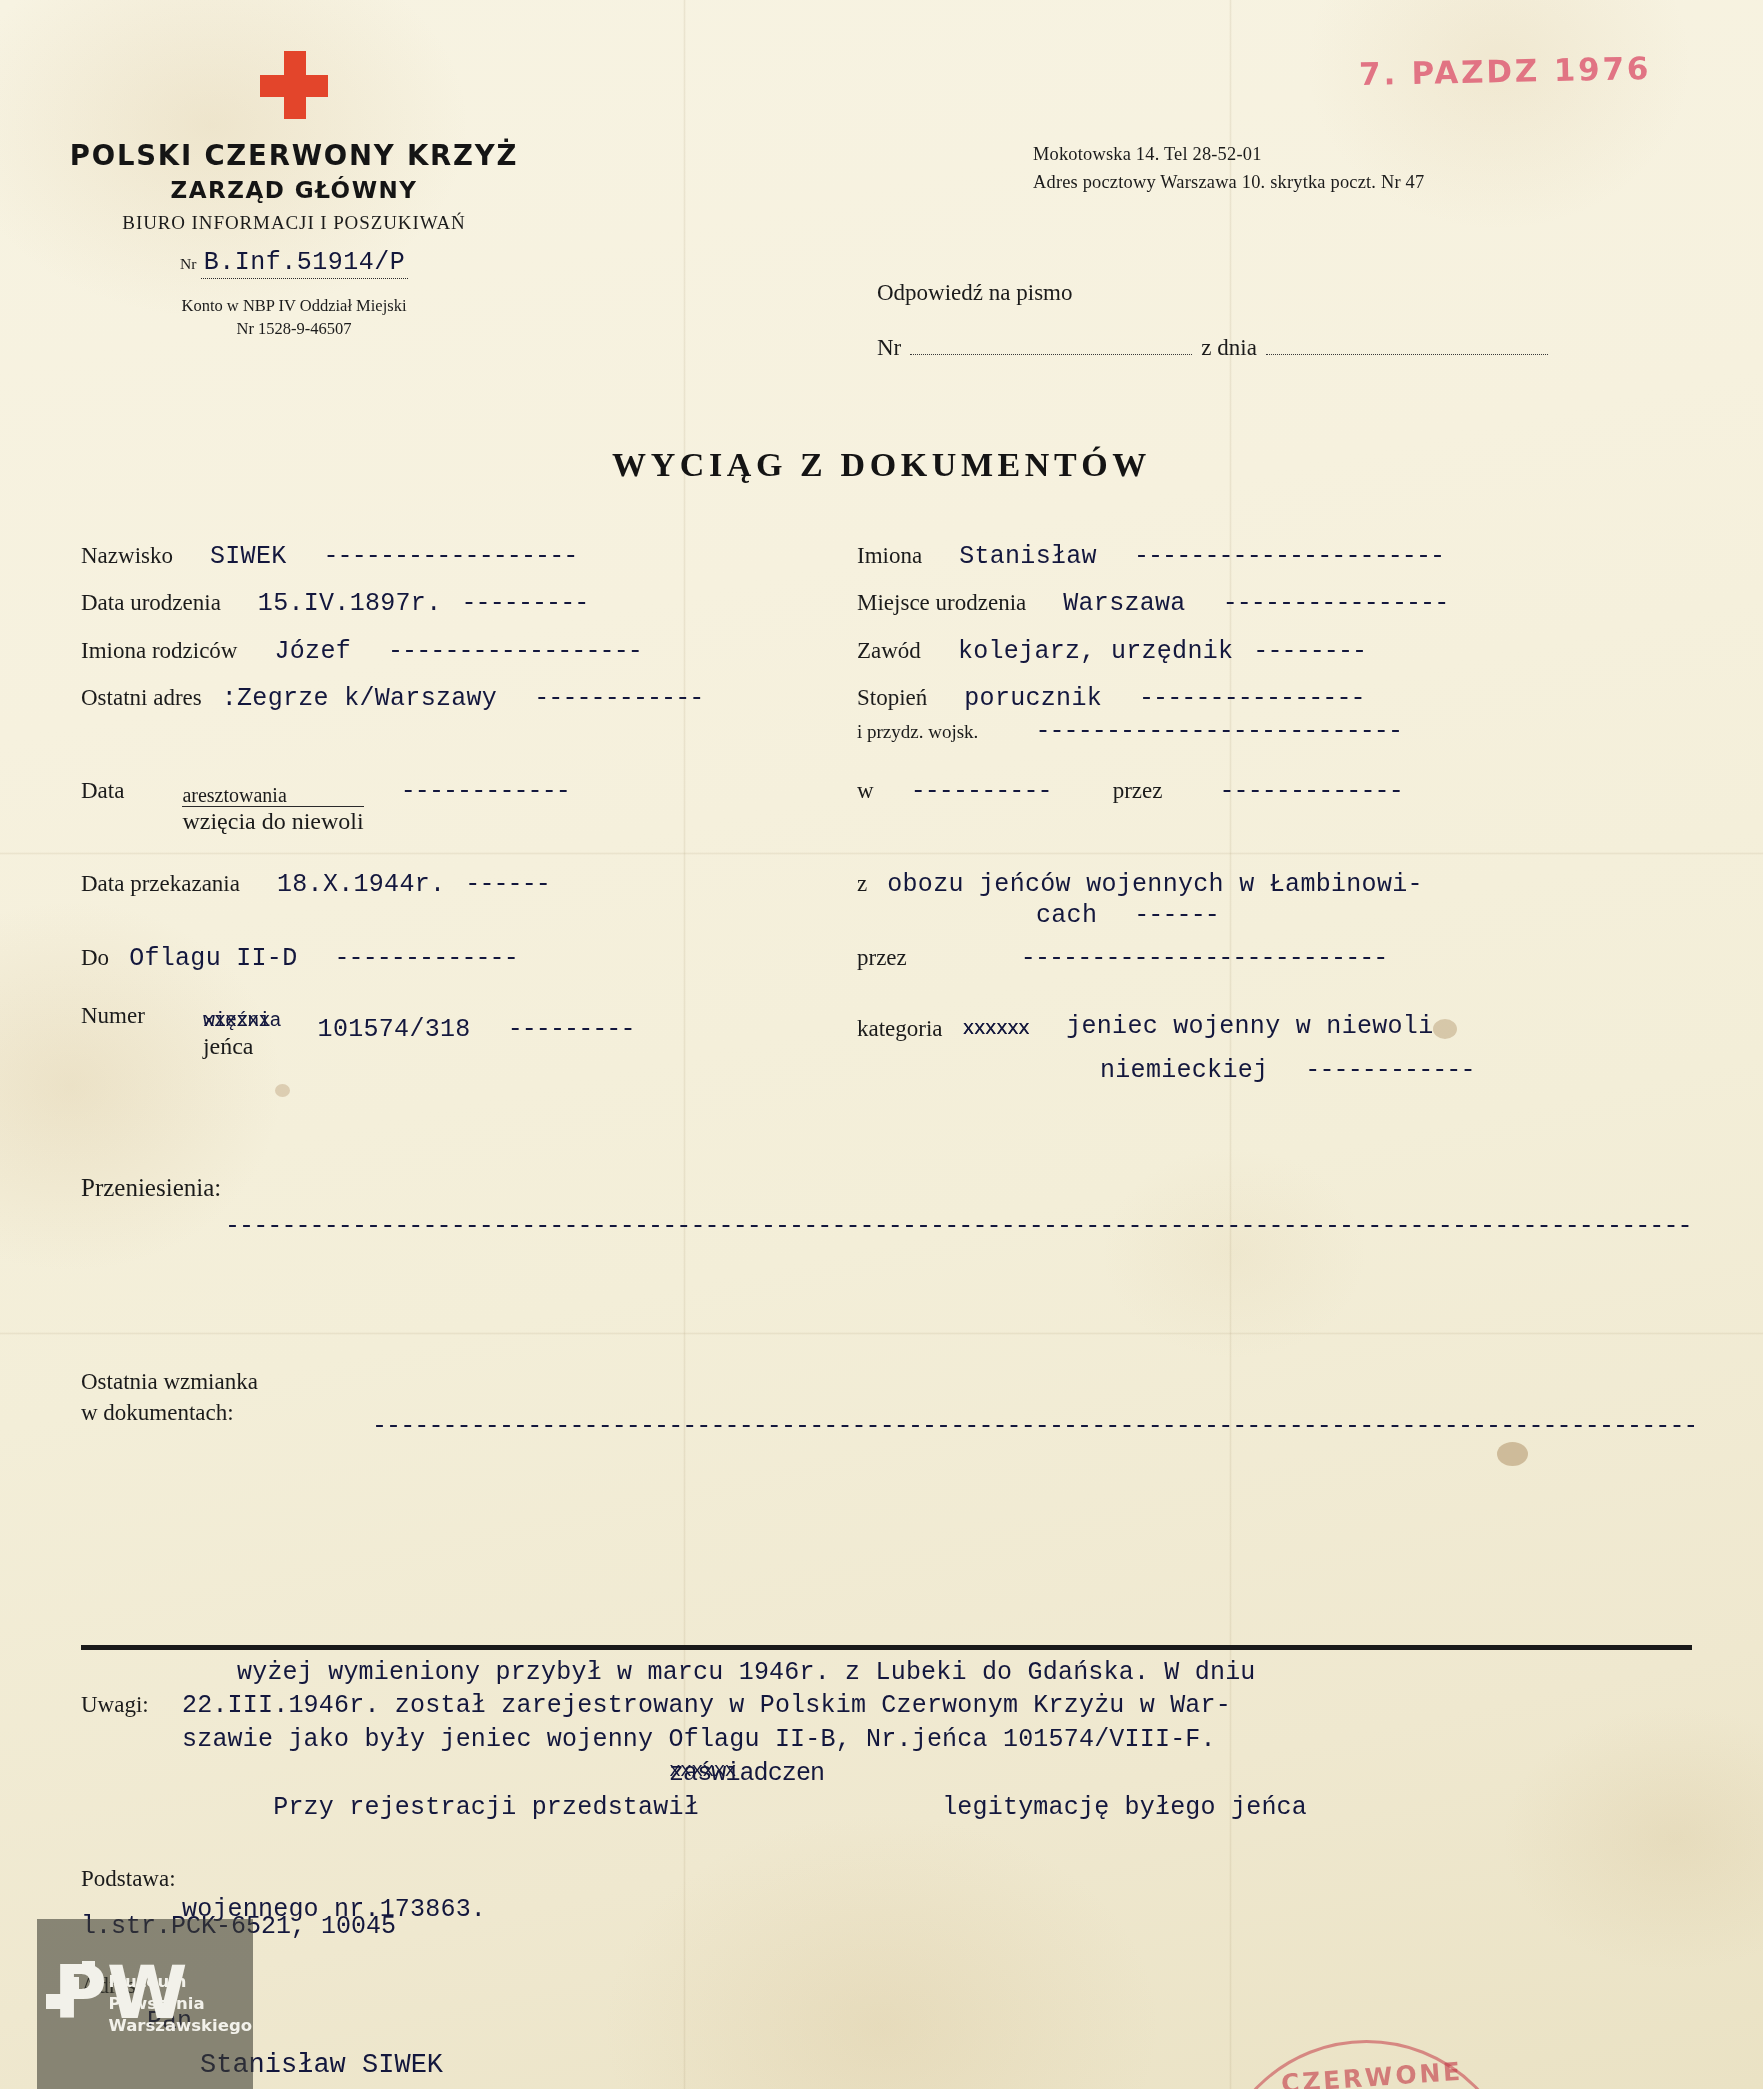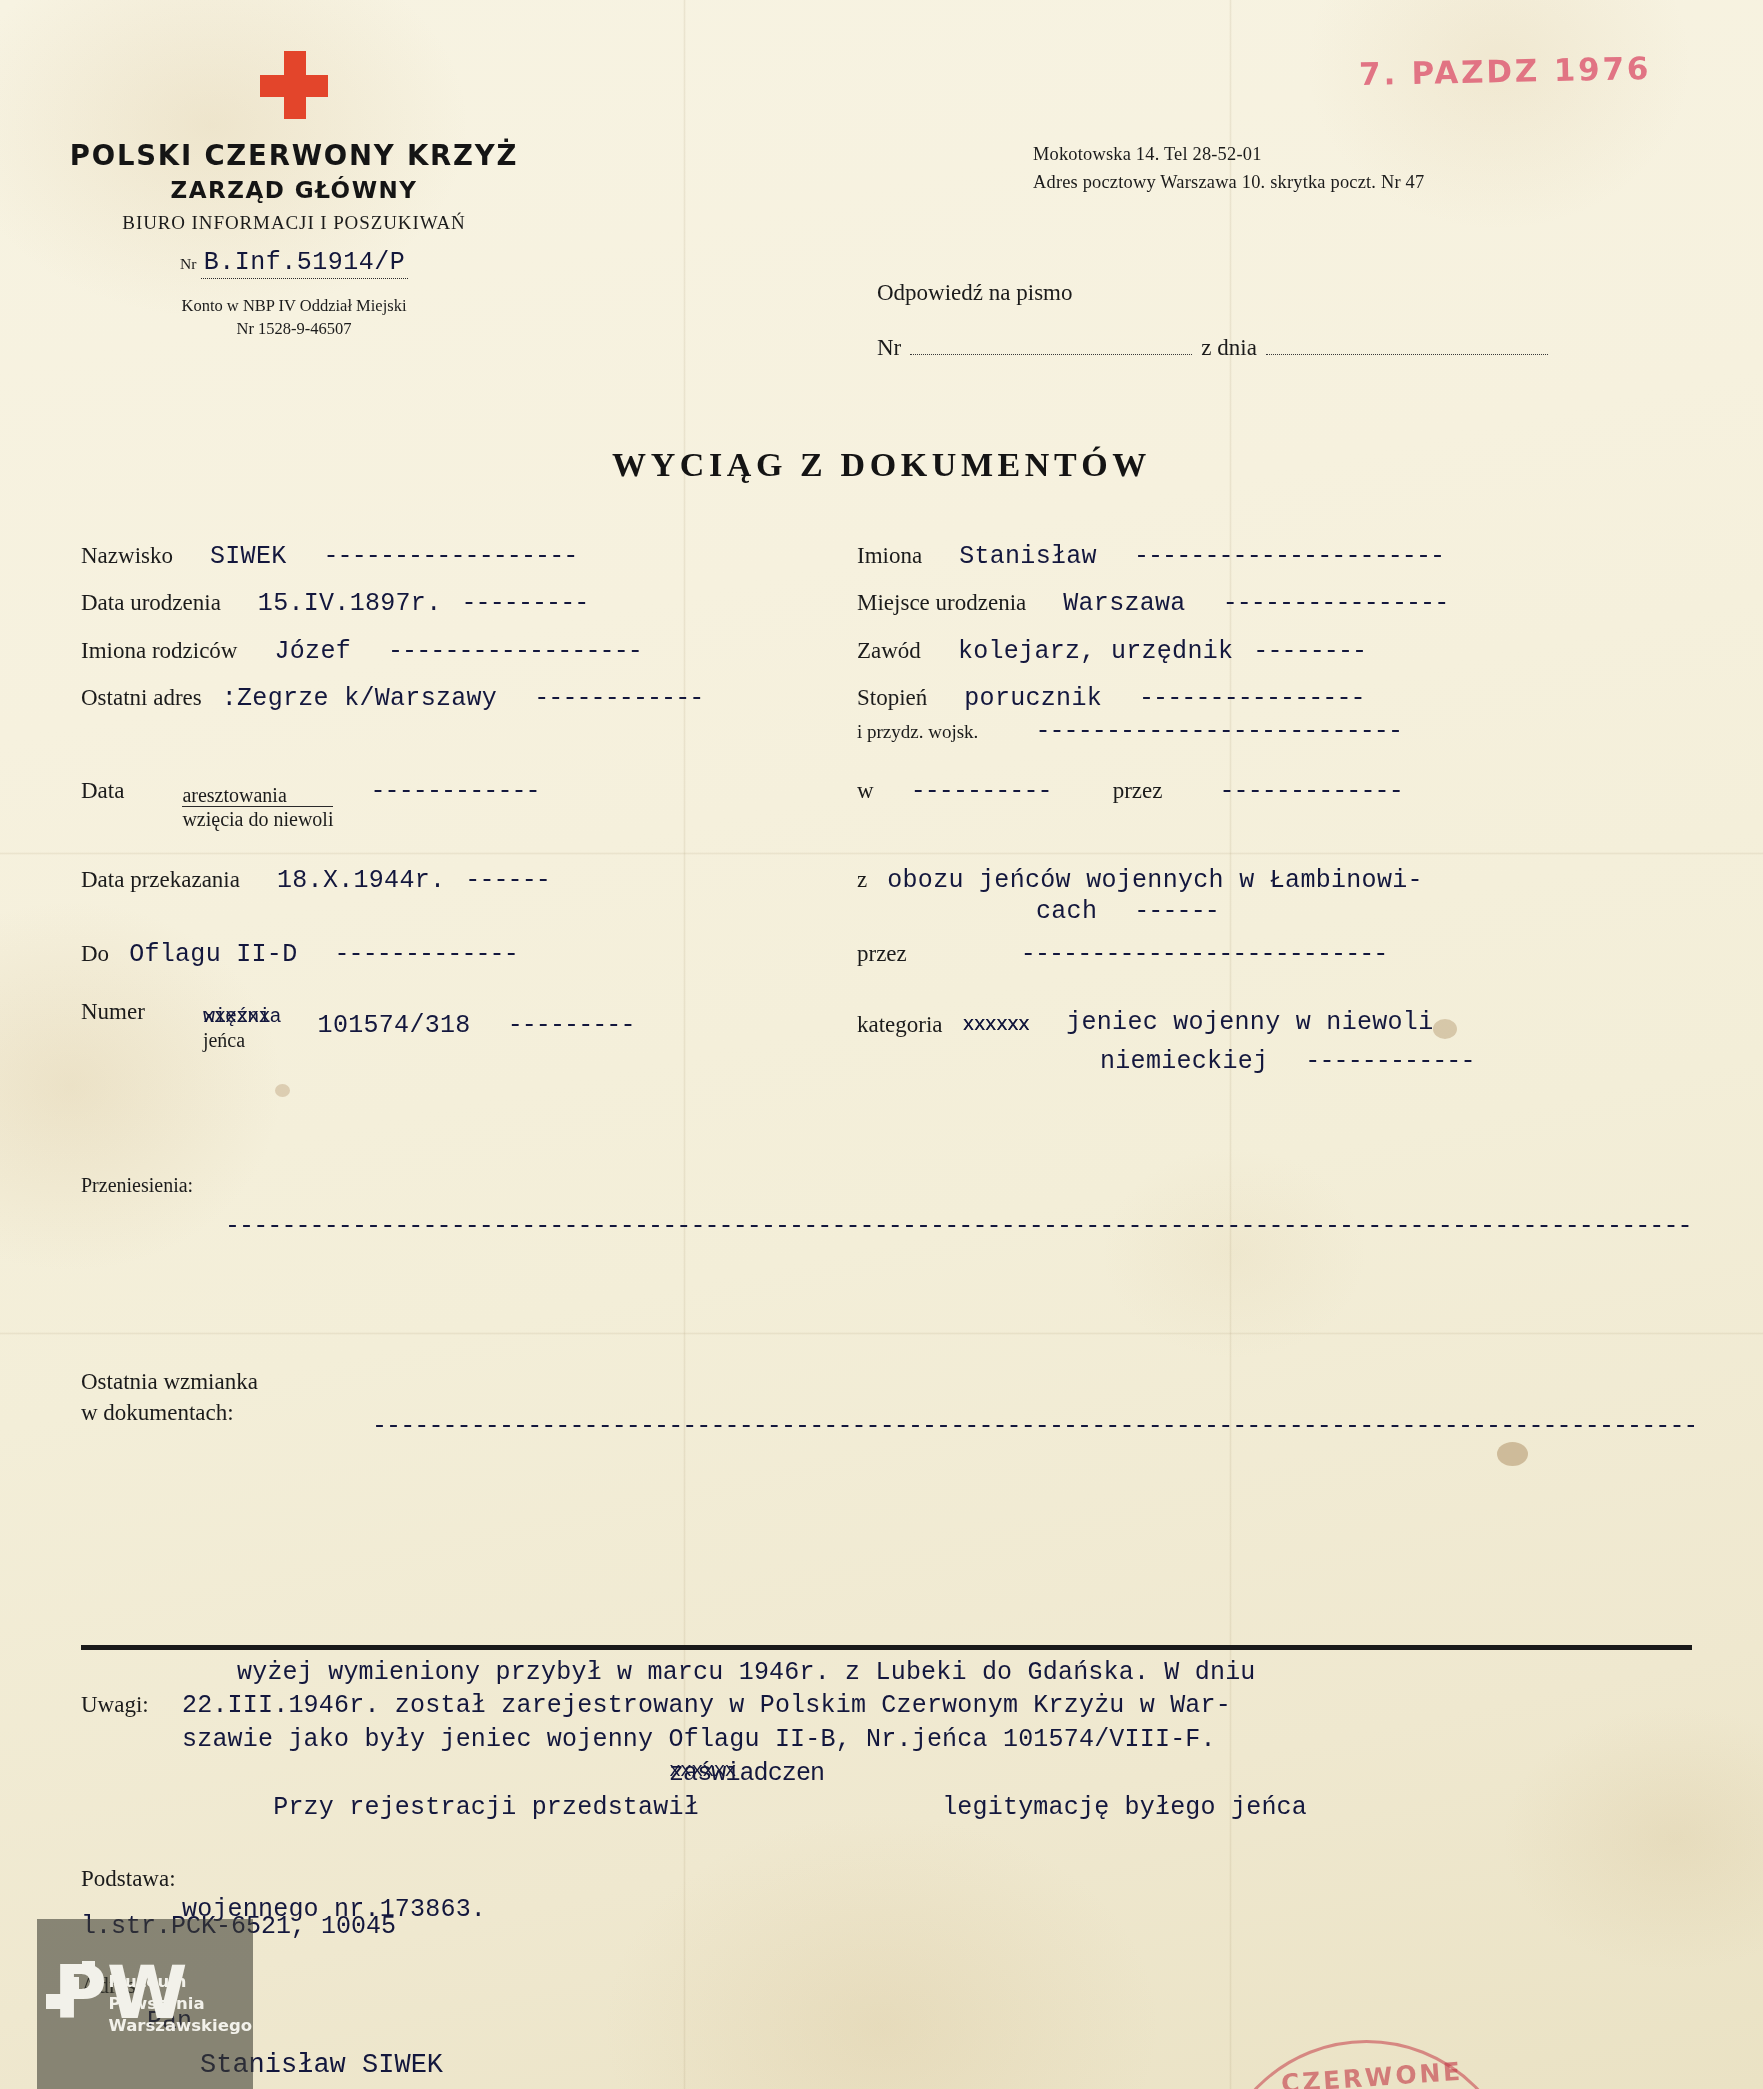--- a/index.html
+++ b/index.html
@@ -234,41 +234,41 @@
     position: relative;
     top: 3.7px;
     margin-left: 38px;
   }
   .stacked .top {
     display: block;
     font-size: 20px;
     border-bottom: 1.8px solid #2a2a2a;
     padding-bottom: 0.9px;
   }
-  .stacked .bot { display: block; font-size: 20px; padding-top: 1.8px; }
+  .stacked .bot { display: block; font-size: 24px; padding-top: 1.8px; }
 
   .struck {
     font-family: "Liberation Mono", monospace;
     font-size: 20px;
     color: #13173d;
     position: relative;
     display: inline-block;
     letter-spacing: -0.9px;
   }
   .struck::after {
     content: "xxxxxx";
     position: absolute;
     left: 0; top: 0;
     font-family: "Liberation Mono", monospace;
     font-size: 20px;
     letter-spacing: -0.9px;
     color: #13173d;
   }
 
-  .przeniesienia { position: absolute; left: 81px; top: 1174px; font-size: 20px; color: #1b1b1b; }
+  .przeniesienia { position: absolute; left: 81px; top: 1174px; font-size: 25px; color: #1b1b1b; }
   .long-dash-1 {
     position: absolute;
     left: 225px;
     top: 1212px;
     width: 1469px;
     font-family: "Liberation Mono", monospace;
     font-size: 25px;
     color: #13173d;
     letter-spacing: -0.9px;
     overflow: hidden;

